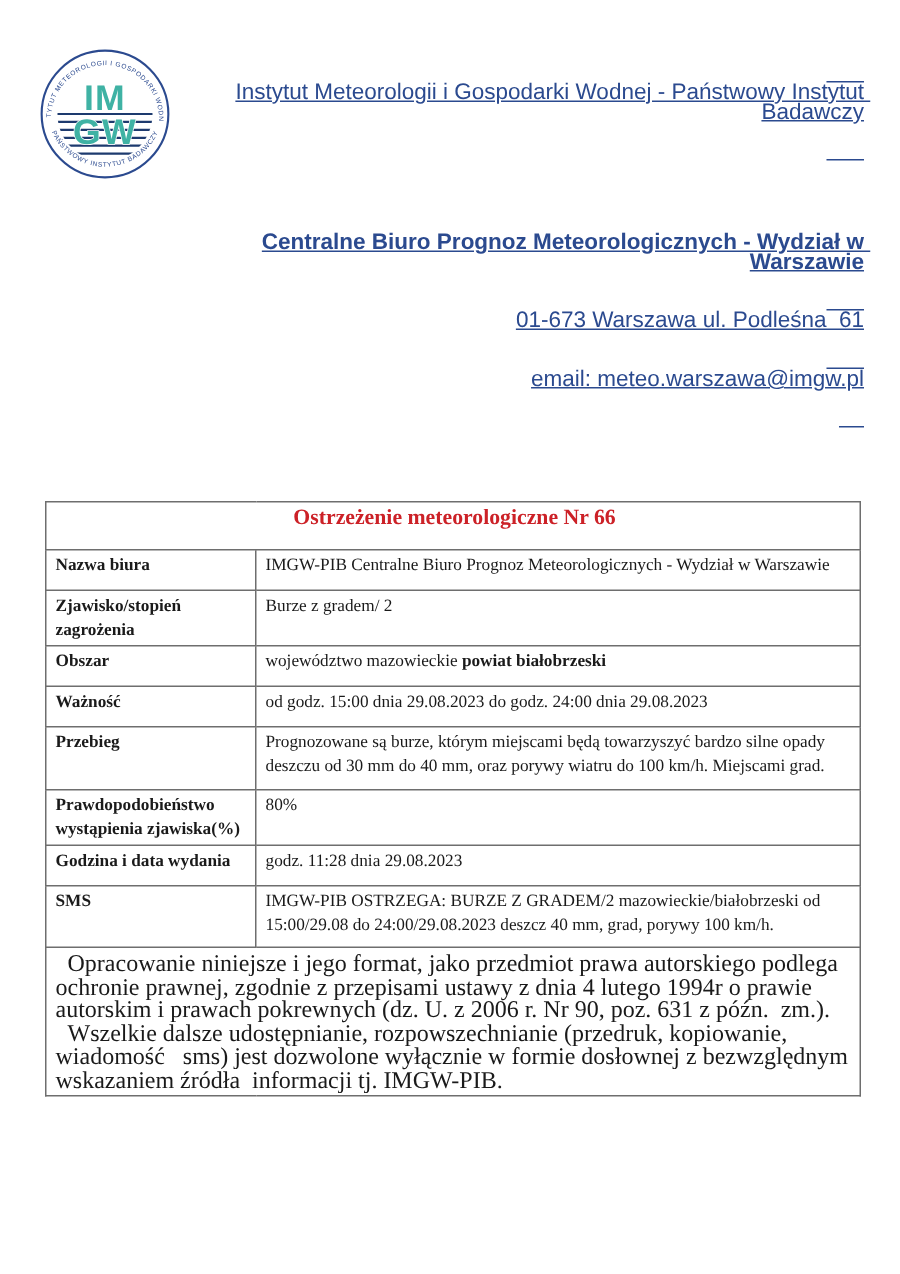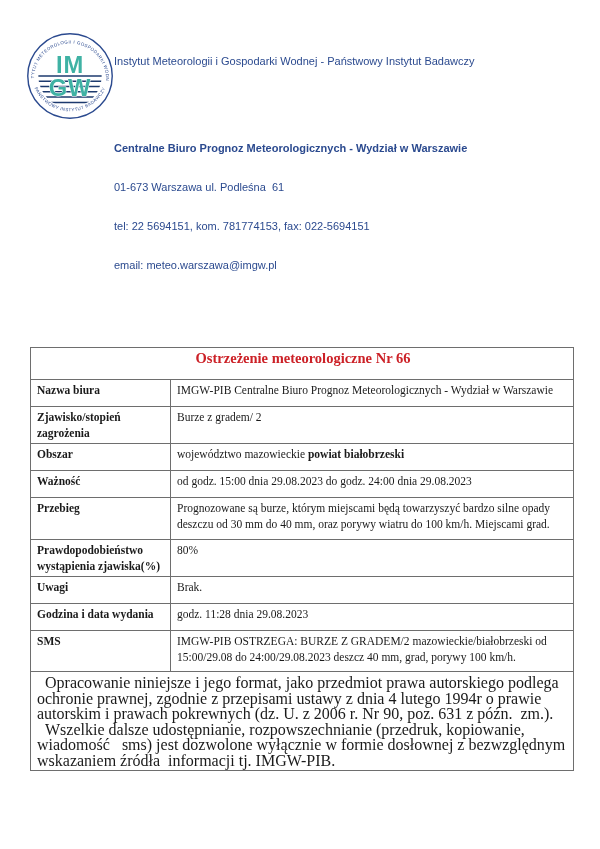--- a/index.html
+++ b/index.html
@@ -2,23 +2,23 @@
 <html><head>
 <meta charset="utf-8">
 <style>
   html,body{margin:0;padding:0;background:#ffffff;}
   .page{position:relative;width:600px;height:849px;background:#ffffff;overflow:hidden;
         font-family:"Liberation Serif",serif;color:#1a1a1a;}
 
   
   .header{display:flex;align-items:flex-start;padding:29px 24px 0 26px;}
   .logo-wrap{width:88px;height:88px;margin-top:3px;flex:0 0 auto;}
-  .contact{flex:1;text-align:left;color:#2b4a8f;
-           font-family:"Liberation Sans",sans-serif;font-size:11px;line-height:13px;
-           white-space:pre-wrap;}
+  .contact{flex:1;text-align:right;color:#2b4a8f;
+           font-family:"Liberation Sans",sans-serif;font-size:15px;line-height:13px;
+           white-space:pre-wrap;text-decoration:underline;}
   .contact .bold{font-weight:bold;margin-top:48px;}
 
   .ring-text{font-family:"Liberation Sans",sans-serif;font-size:5px;fill:#2b4a8f;letter-spacing:0.5px;}
   .monogram{font-family:"Liberation Sans",sans-serif;font-weight:bold;fill:#3fb2a4;
             stroke:#ffffff;stroke-width:1.1;paint-order:stroke;font-size:27px;letter-spacing:1px;}
   .waves{stroke:#1d3a6e;stroke-width:1.7;}
 
   
   .warning-table{border-collapse:collapse;table-layout:fixed;width:543px;
                  margin:49px 0 0 30px;font-size:11.5px;}
@@ -65,21 +65,20 @@
         <text x="50" y="47" text-anchor="middle" class="monogram">IM</text>
         <text x="50" y="73" text-anchor="middle" class="monogram">GW</text>
         <text class="ring-text"><textPath href="#arcTop" startOffset="50%" text-anchor="middle">INSTYTUT METEOROLOGII I GOSPODARKI WODNEJ</textPath></text>
         <text class="ring-text"><textPath href="#arcBot" startOffset="50%" text-anchor="middle">PAŃSTWOWY INSTYTUT BADAWCZY</textPath></text>
       </svg>
     </div>
     <div class="contact">
       <div>Instytut Meteorologii i Gospodarki Wodnej - Państwowy Instytut Badawczy</div>
       <div class="bold">Centralne Biuro Prognoz Meteorologicznych - Wydział w Warszawie</div>
       <div>01-673 Warszawa ul. Podleśna  61</div>
-      <div>tel: 22 5694151, kom. 781774153, fax: 022-5694151</div>
       <div>email: meteo.warszawa@imgw.pl</div>
     </div>
   </header>
 
   <table class="warning-table">
     <colgroup>
         <col class="col-label">
         <col class="col-value">
       </colgroup>
     <tbody>
@@ -110,24 +109,20 @@
       <tr class="h37">
         <td class="label-cell">Przebieg</td>
         <td>Prognozowane są burze, którym miejscami będą towarzyszyć  bardzo silne opady deszczu od 30 mm do 40 mm, oraz porywy wiatru do 100 km/h. Miejscami grad.</td>
       </tr>
 
       <tr class="h30">
         <td class="label-cell">Prawdopodobieństwo wystąpienia zjawiska(%)</td>
         <td>80%</td>
       </tr>
 
-      <tr class="h22">
-        <td class="label-cell">Uwagi</td>
-        <td>Brak.</td>
-      </tr>
 
       <tr class="h22">
         <td class="label-cell">Godzina i data wydania</td>
         <td>godz. 11:28 dnia 29.08.2023</td>
       </tr>
 
       <tr class="h36">
         <td class="label-cell">SMS</td>
         <td>IMGW-PIB OSTRZEGA: BURZE Z GRADEM/2 mazowieckie/białobrzeski od 15:00/29.08 do 24:00/29.08.2023 deszcz 40 mm, grad, porywy 100 km/h.</td>
       </tr>

